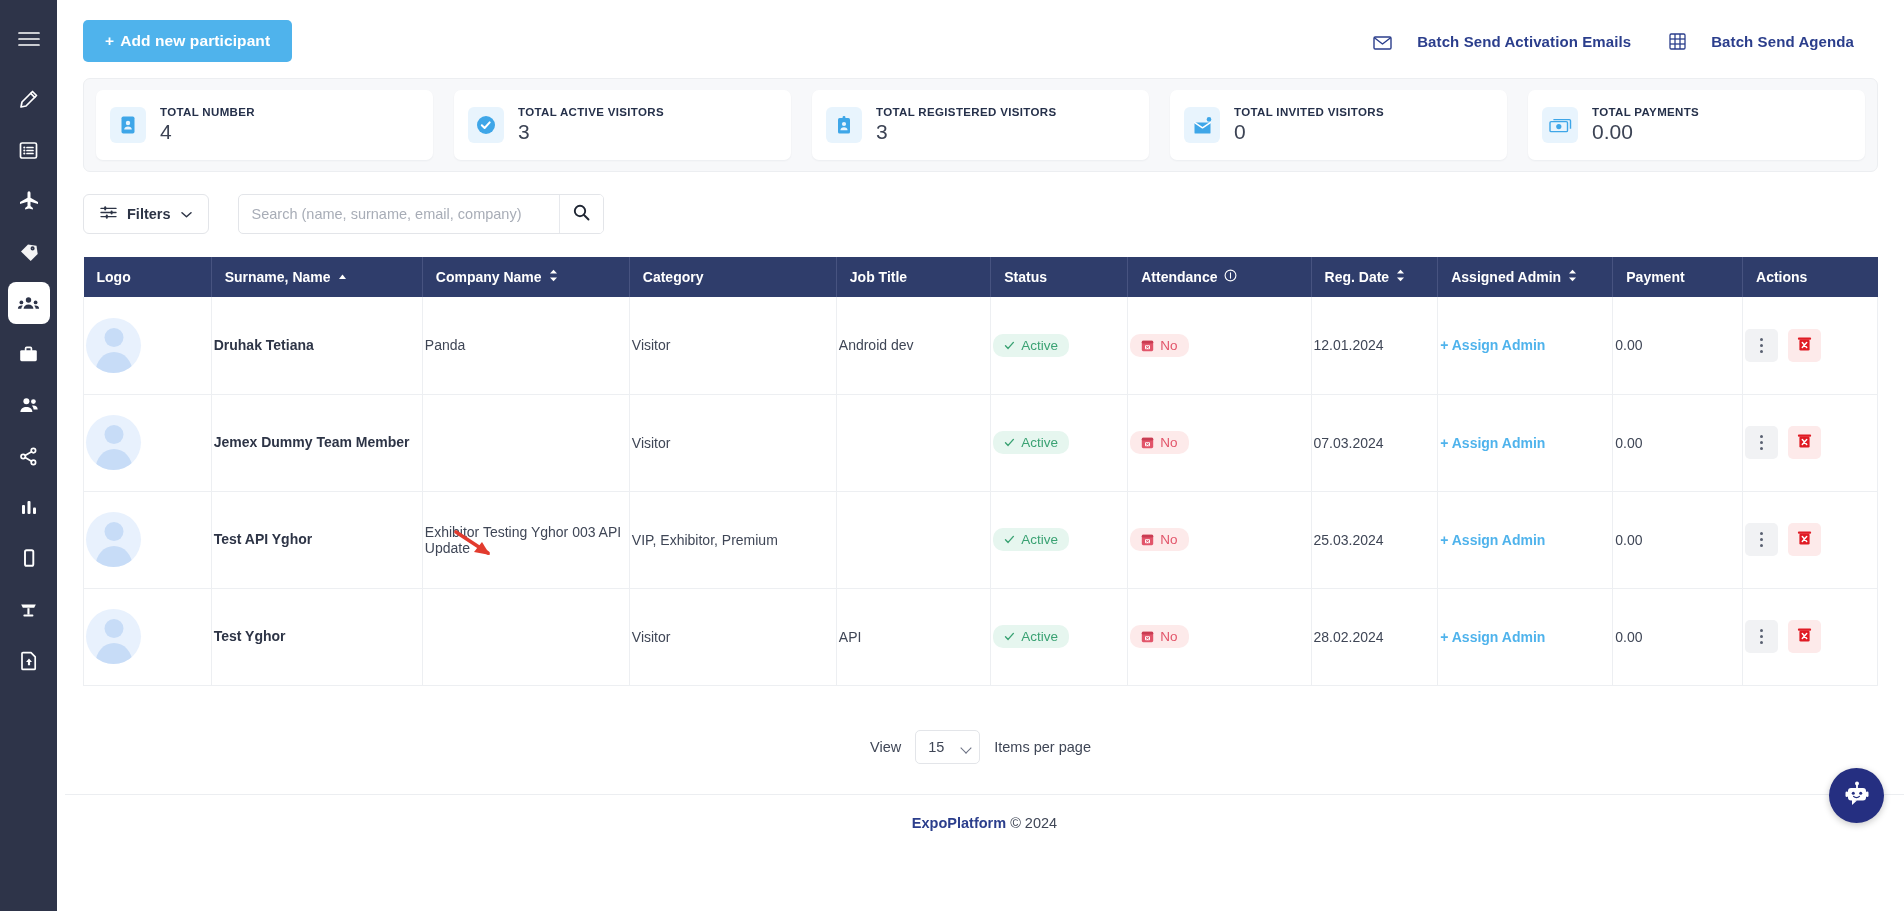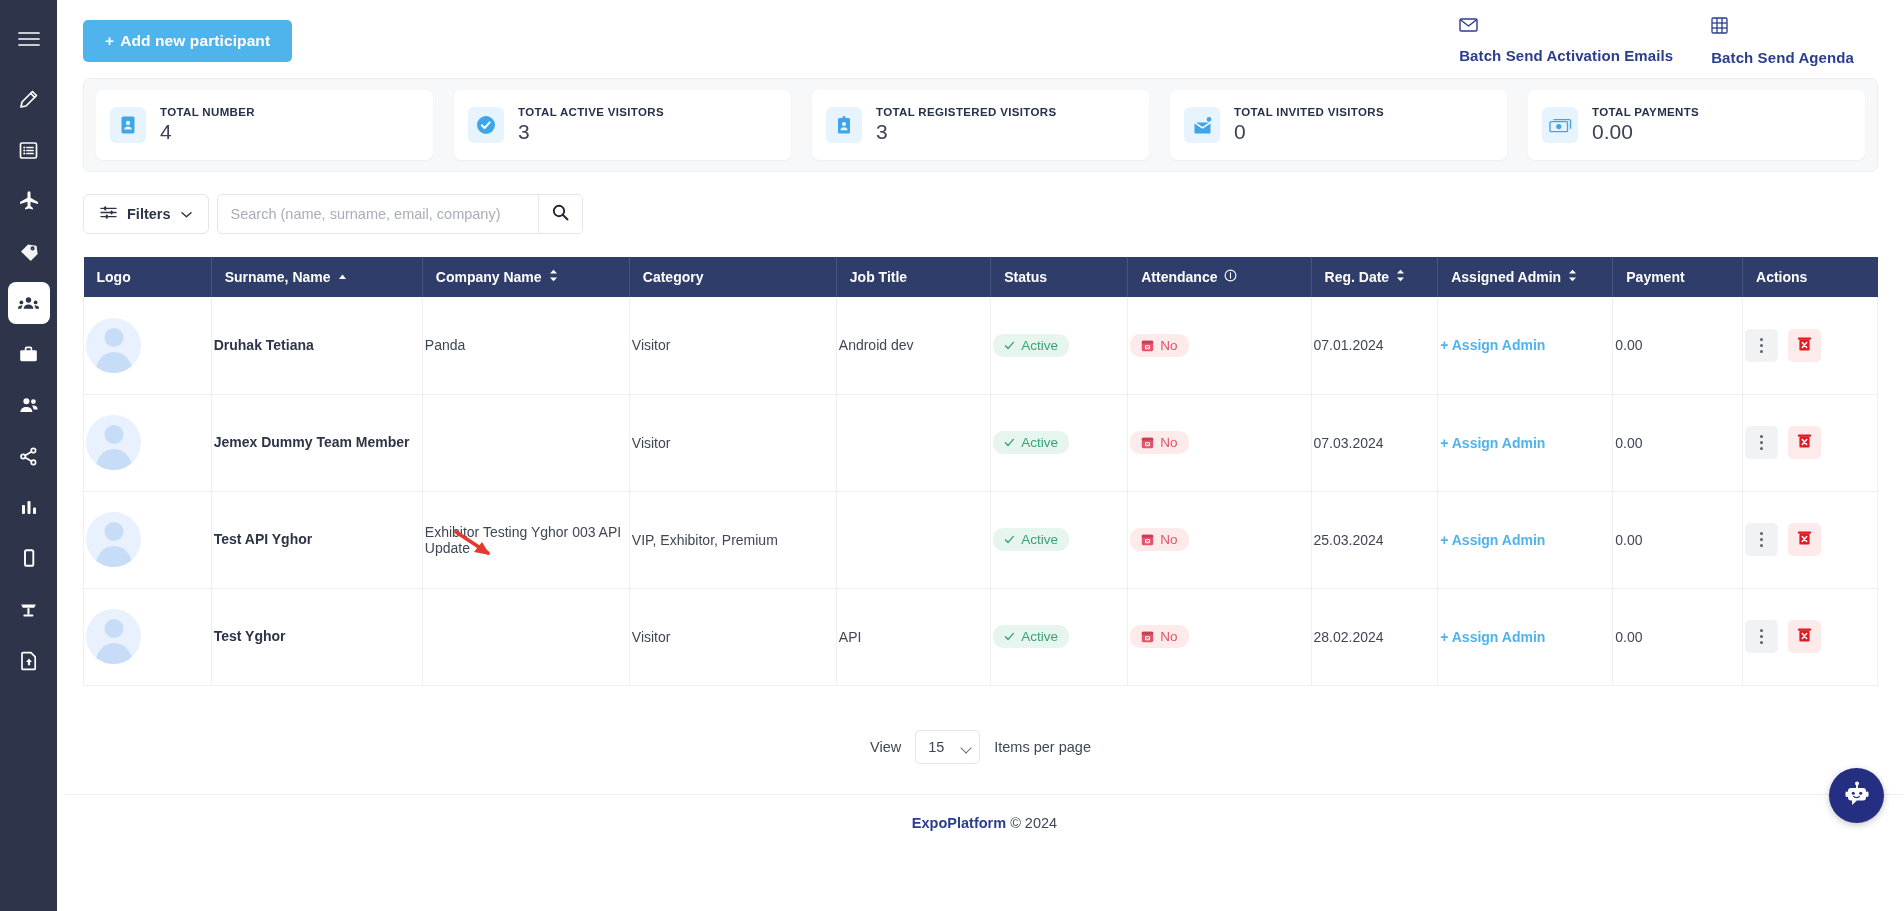--- a/index.html
+++ b/index.html
@@ -56,26 +56,25 @@
     font-size: 15.5px;
     font-weight: bold;
     padding: 13px 22px;
     cursor: pointer;
     letter-spacing: .1px;
     line-height: 1;
   }
   .btn-add .plus { margin-right: 6px; font-weight: bold; }
   .top-actions { display: flex; align-items: center; gap: 38px; padding-right: 24px; }
   .top-link {
-    display: flex; align-items: flex-start; gap: 15px;
+    display: flex; align-items: flex-end; gap: 25px;
     color: #2b3e8c;
     font-size: 15px; font-weight: bold;
     cursor: pointer;
     letter-spacing: .1px;
-    flex-direction: column;
   }
   .top-link svg { display:block; }
 
   
   .stats-wrap {
     margin: 16px 26px 0 26px;
     background: #f7f8fa;
     border: 1px solid #eceef1;
     border-radius: 7px;
     padding: 11px 12px;
@@ -102,21 +101,21 @@
   .stat-text { display: flex; flex-direction: column; gap: 3px; }
   .stat-label {
     font-size: 11.5px; font-weight: bold; color: #25304a;
     letter-spacing: .35px; text-transform: uppercase;
   }
   .stat-value { font-size: 21px; color: #3c4354; font-weight: normal; line-height: 1.05; }
 
   
   .filter-row {
     margin: 22px 26px 0 26px;
-    display: flex; align-items: center; gap: 8px;
+    display: flex; align-items: center; gap: 29px;
   }
   .filters-btn {
     display: flex; align-items: center; gap: 10px;
     border: 1px solid #e3e5e9;
     border-radius: 6px;
     background: #ffffff;
     height: 40px;
     padding: 0 16px;
     font-size: 14.5px; font-weight: bold; color: #2d3446;
     cursor: pointer;
@@ -701,21 +700,21 @@
                 </span></td>
               <td><span class="badge badge-no">
                   <svg width="13" height="13" viewBox="0 0 13 13">
                     <rect x=".8" y="1.8" width="11.4" height="10.4" rx="1.4" style="fill:#e2556a"></rect>
                     <rect x=".8" y="1.8" width="11.4" height="2.6" rx="1.2" style="fill:#c93c52"></rect>
                     <rect x="4" y="6.2" width="5" height="4" rx=".7" style="fill:#ffffff"></rect>
                     <path d="M5.2 7.3l2.6 1.9M7.8 7.3l-2.6 1.9" style="stroke:#e2556a;stroke-width:.9;stroke-linecap:round"></path>
                   </svg>
                   <span class="bt">No</span>
                 </span></td>
-              <td>07.01.2024</td>
+              <td>12.01.2024</td>
               <td><span class="assign-link">+ Assign Admin</span></td>
               <td>0.00</td>
               <td>
                 <div class="act-wrap">
                   <button class="act-btn act-more">
                     <span class="dots">
                       <span></span>
                       <span></span>
                       <span></span>
                     </span>

